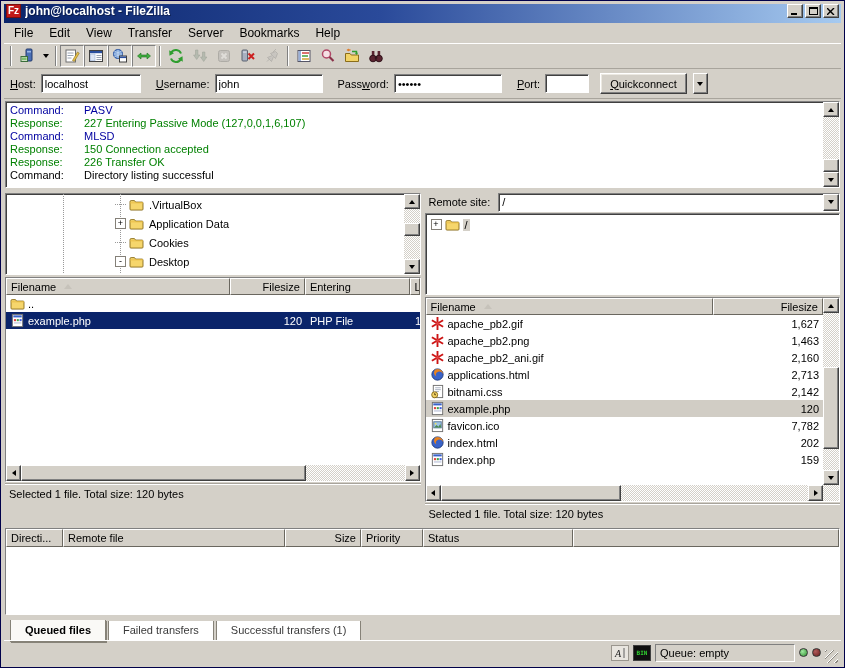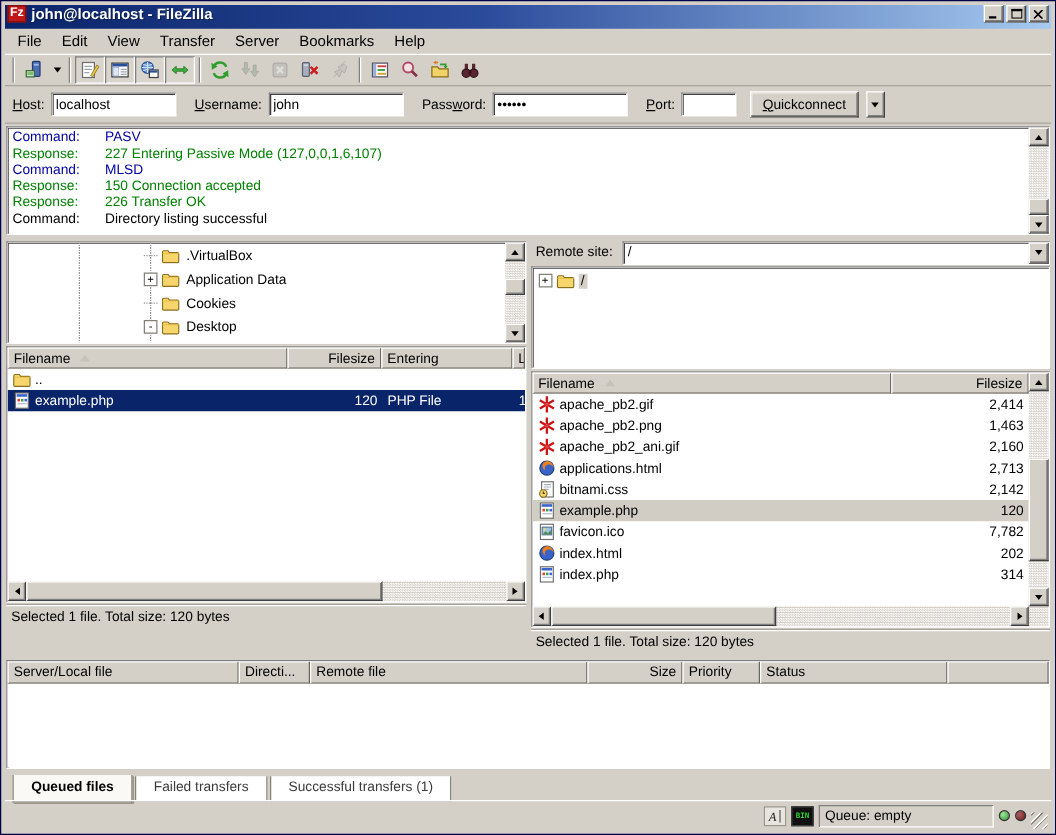--- a/index.html
+++ b/index.html
@@ -549,21 +549,21 @@
                   <svg width="15" height="15" viewBox="0 0 16 16">
                     <g stroke="#cc1515" stroke-width="2">
                       <path d="M8 1 V15 M2 4.5 L14 11.5 M14 4.5 L2 11.5"></path>
                     </g>
                     <circle cx="8" cy="8" r="1.6" fill="#e04040"></circle>
                   </svg>
                 </span>
                 <span>apache_pb2.gif</span>
               </div>
             <div class="lcell num" style="flex:1">
-                <span>2,414</span>
+                <span>1,627</span>
               </div>
           </div>
           <div class="lrow">
             <div class="lcell" style="width:287px">
                 <span class="ficon">
                   <svg width="15" height="15" viewBox="0 0 16 16">
                     <g stroke="#cc1515" stroke-width="2">
                       <path d="M8 1 V15 M2 4.5 L14 11.5 M14 4.5 L2 11.5"></path>
                     </g>
                     <circle cx="8" cy="8" r="1.6" fill="#e04040"></circle>
@@ -677,21 +677,21 @@
                     <rect x="3.5" y="2.5" width="9" height="2.2" fill="#3a63c8"></rect>
                     <rect x="4.2" y="6.5" width="2.2" height="2.2" fill="#e04040"></rect>
                     <rect x="7.2" y="6.5" width="2.2" height="2.2" fill="#40a040"></rect>
                     <rect x="10.2" y="6.5" width="2.2" height="2.2" fill="#4060e0"></rect>
                     <rect x="4.2" y="10" width="8" height="1.2" fill="#b8c0d8"></rect>
                   </svg>
                 </span>
                 <span>index.php</span>
               </div>
             <div class="lcell num" style="flex:1">
-                <span>314</span>
+                <span>159</span>
               </div>
           </div>
         </div>
         <div class="vscroll" style="bottom:16px;">
           <div class="scroll-btn">
               <span class="tri up"></span>
             </div>
           <div style="height:54px"></div>
           <div class="vthumb" style="height:82px"></div>
           <div style="flex:1"></div>
@@ -712,23 +712,20 @@
       </div>
       <div class="pane-status">
           <span>Selected 1 file. Total size: 120 bytes</span>
         </div>
     </div>
   </div>
 
   <div class="queue">
     <div class="queue-wrap">
       <div class="qhead">
-        <div class="hcell" style="width:185px">
-            <span>Server/Local file</span>
-          </div>
         <div class="hcell" style="width:57px">
             <span>Directi...</span>
           </div>
         <div class="hcell" style="width:222px">
             <span>Remote file</span>
           </div>
         <div class="hcell num" style="width:76px">
             <span>Size</span>
           </div>
         <div class="hcell" style="width:62px">

